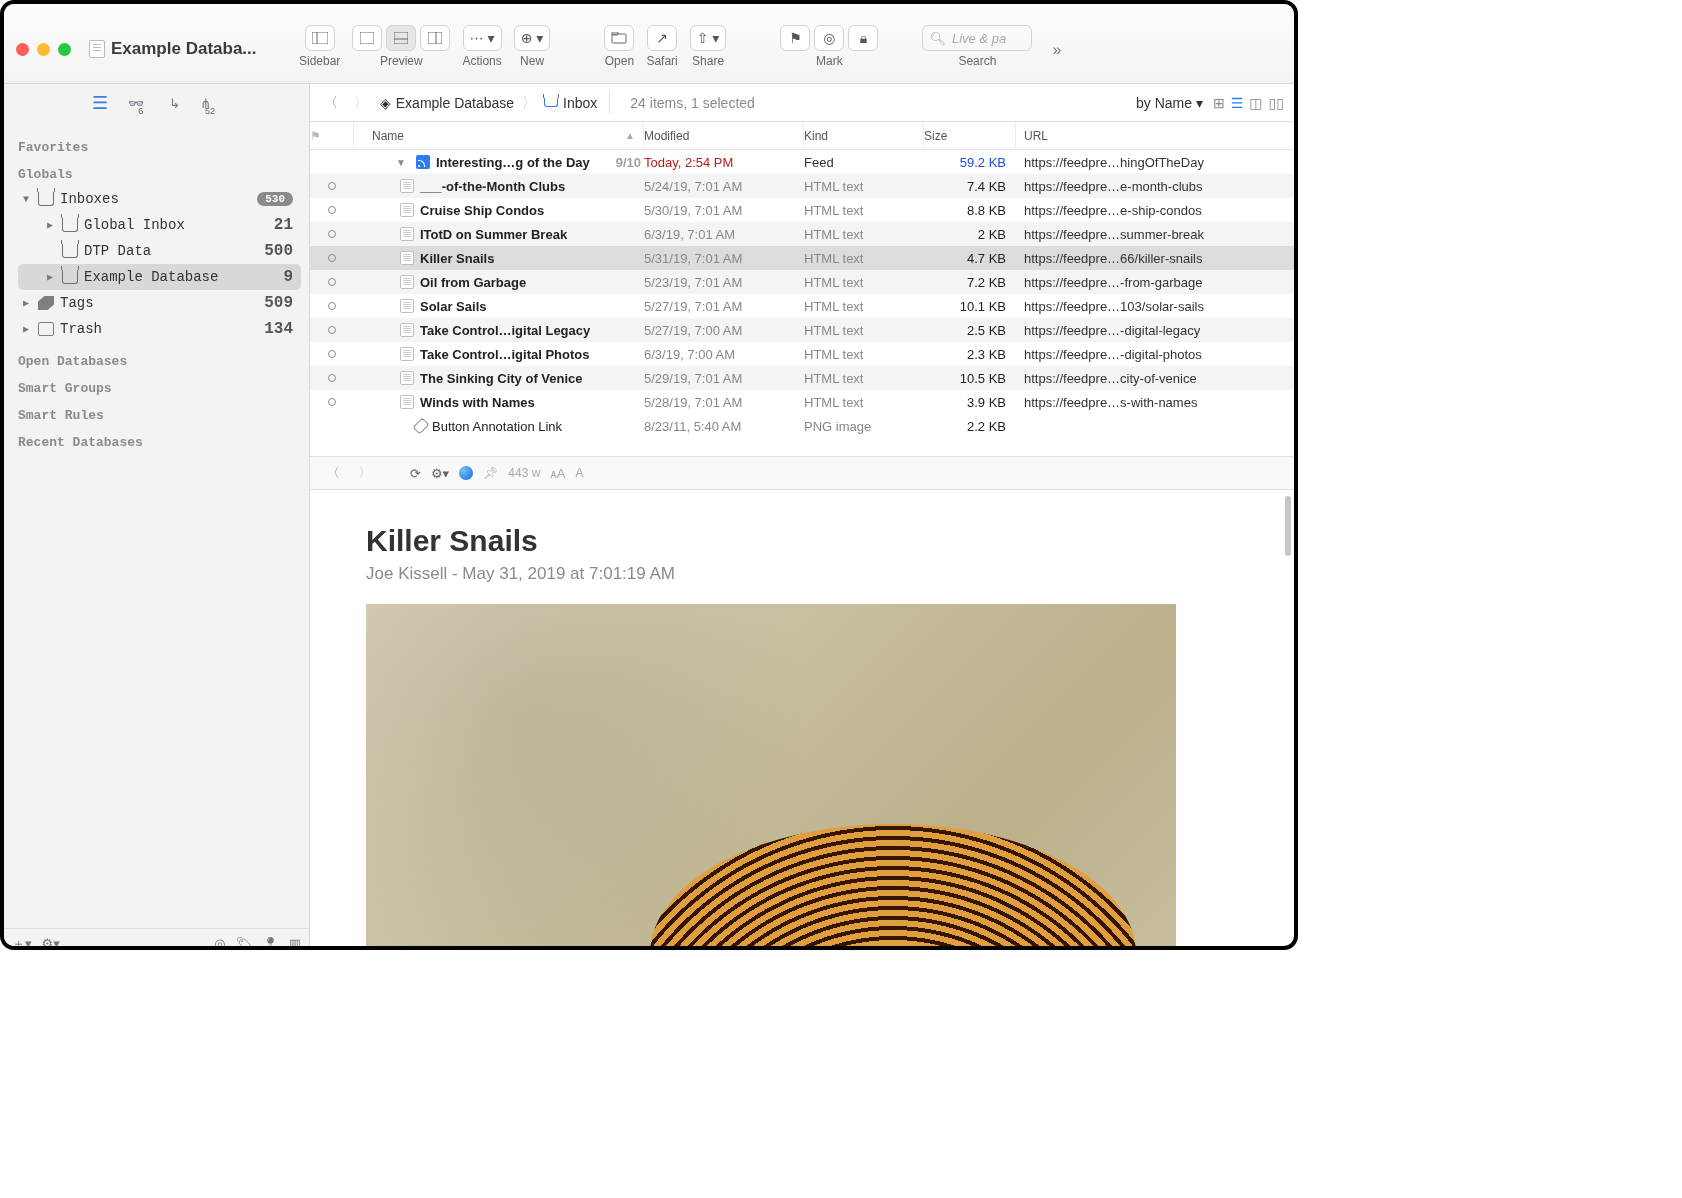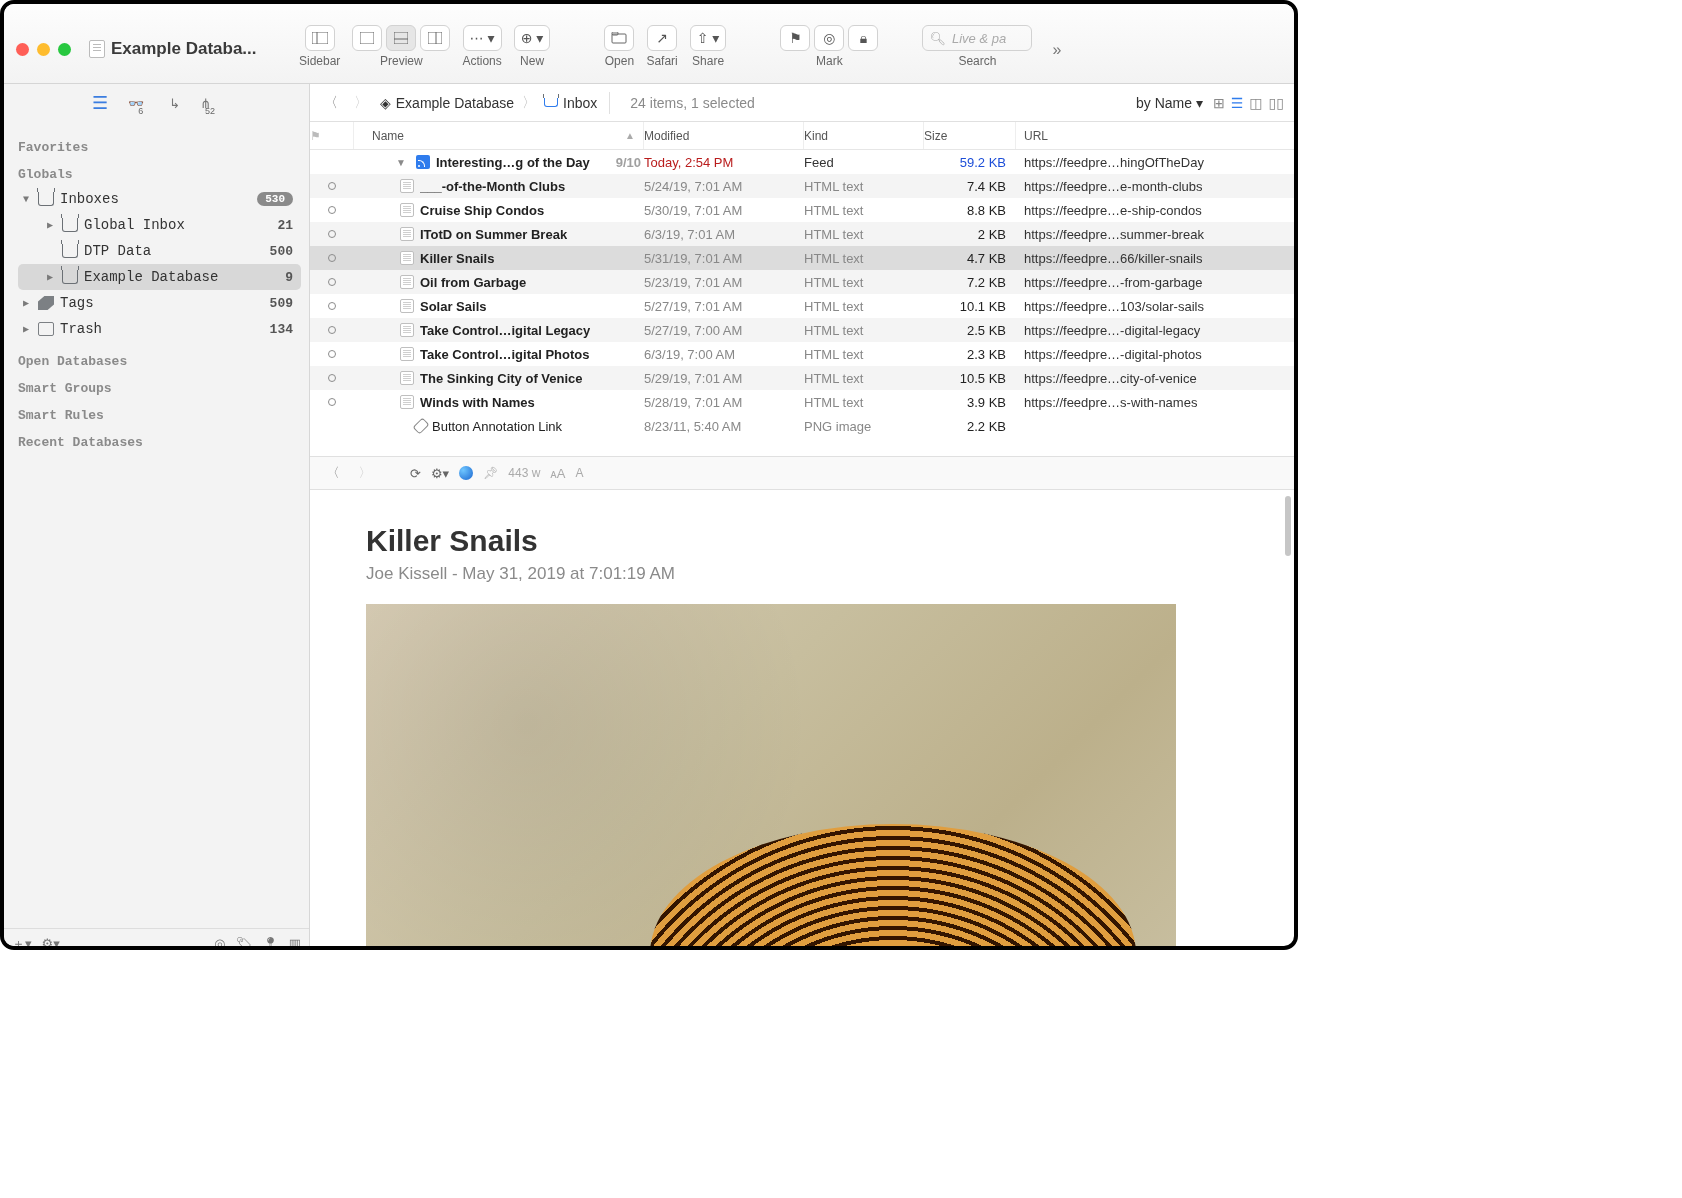--- a/index.html
+++ b/index.html
@@ -50,21 +50,21 @@
   }
   .sb-toolbar { height:38px; display:flex; align-items:center; justify-content:center; gap:20px; color:#4a6; }
   .sb-toolbar .a{color:#3b7de0;font-size:18px;}
   .sb-toolbar .sub{font-size:9px;color:#666; position:relative; top:6px; left:-6px;}
   .sb-content { padding: 6px 8px 4px 14px; overflow-y:auto; flex:1;font-family:Liberation Mono, monospace; }
   .sb-heading { font-size:13px; color:#8a8a8a; font-weight:600; margin:12px 0 4px 0;}
   .sb-row { display:flex; align-items:center; height:26px; border-radius:5px; padding:0 8px 0 2px; gap:6px; }
   .sb-row.selected { background:#d8d8d8; }
   .sb-row .disc{ width:12px; text-align:center; color:#7a7a7a; font-size:10px;}
   .sb-row .lbl{ flex:1; font-size:14px; color:#333; }
-  .sb-row .cnt{ font-size:13px; color:#555; font-weight:600; }
+  .sb-row .cnt{ font-size:16px; color:#555; font-weight:600; }
   .sb-row .cnt.pill{ background:#8a8a8a; color:#fff; padding:1px 8px; border-radius:10px; font-size:11px;}
   .sb-row.indent1{ padding-left:26px;}
   .sb-row .ico{ width:16px;height:14px; display:inline-block; }
   .ico-inbox{border:1.5px solid #6b7075;border-top:none;border-radius:0 0 3px 3px;width:14px;height:9px;position:relative;}
   .ico-inbox::before{content:"";position:absolute;left:-2px;right:-2px;top:-4px;height:4px;border-left:1.5px solid #6b7075;border-right:1.5px solid #6b7075;}
   .ico-tag{ width:14px;height:14px; background:#7c8084; clip-path:polygon(0 40%,40% 0,100% 0,100% 60%,60% 100%,0 100%);}
   .ico-trash{ width:12px;height:14px;border:1.5px solid #7c8084;border-radius:2px;}
   .sb-footer { height:30px;border-top:1px solid #ddd; display:flex;align-items:center; padding:0 8px; gap:10px; color:#777;}
   .sb-footer .sp{flex:1;}
   .sb-footer span{font-size:13px;}

